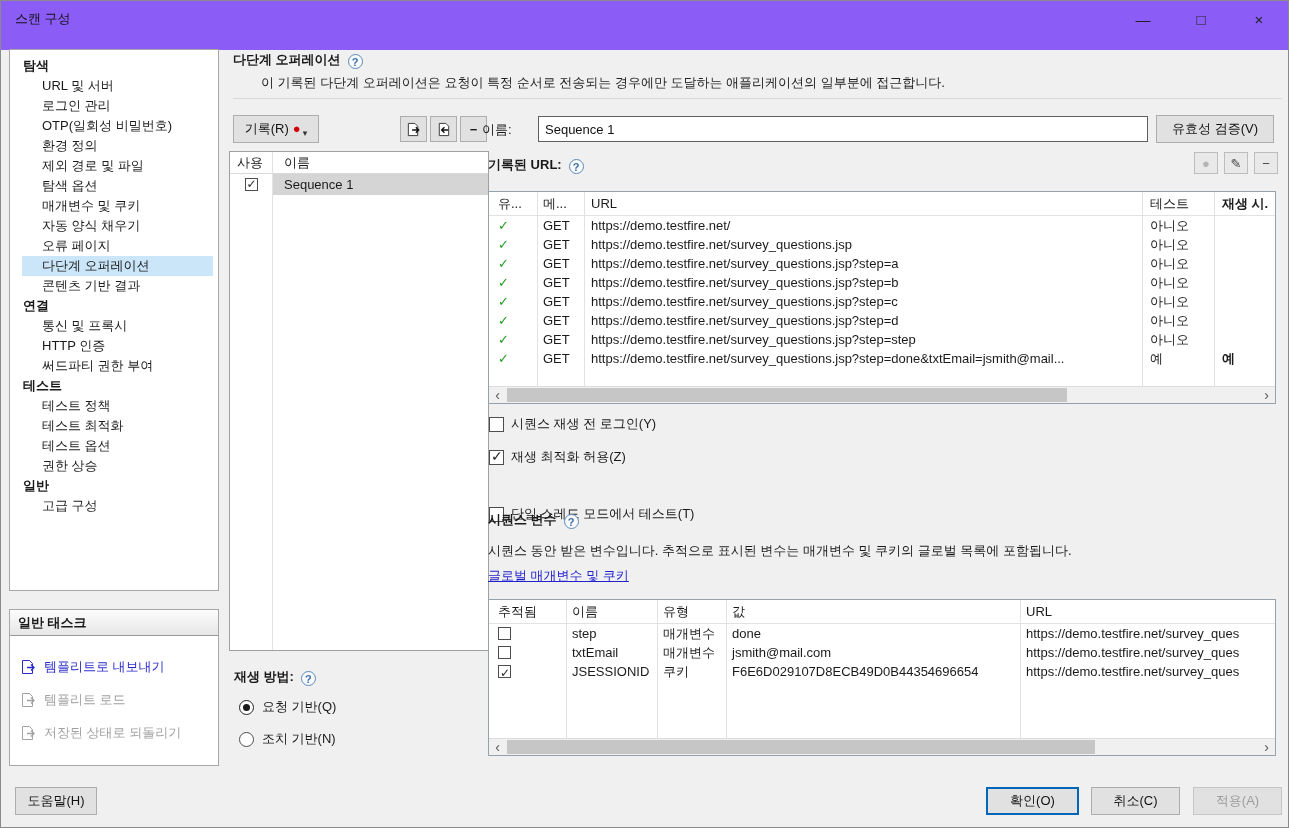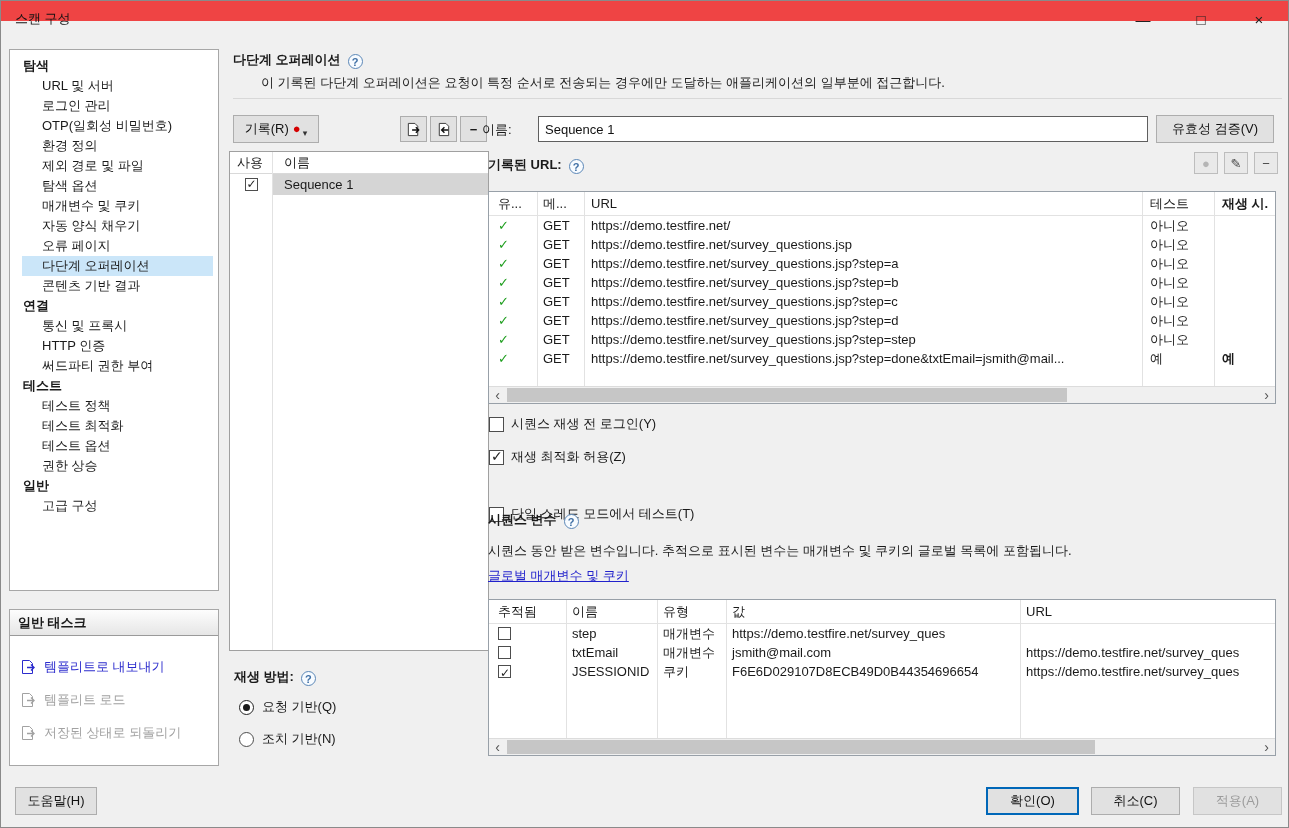--- a/index.html
+++ b/index.html
@@ -1,21 +1,21 @@
 <!DOCTYPE html>
 <html><head>
 <meta charset="utf-8">
 <style>
   * { box-sizing: border-box; }
   html,body { margin:0; padding:0; }
   body { font-family:"Liberation Sans","DejaVu Sans",sans-serif; font-size:13px; color:#1a1a1a; background:#555; }
   #win { position:relative; width:1289px; height:828px; background:#f0f0f0; overflow:hidden; border:1px solid #8a8a8a; }
 
   
-  .titlebar { position:absolute; left:0; top:0; width:100%; height:20px; background:#ef4444; }
+  .titlebar { position:absolute; left:0; top:0; width:100%; height:49px; background:#8b5cf6; }
   .title { position:absolute; left:14px; top:9px; font-size:13px; color:#111; }
   .winbtn { position:absolute; top:0; width:58px; height:36px; display:flex; align-items:center; justify-content:center; font-size:15px; color:#222; }
   .winbtn.close { right:0; } .winbtn.max { right:58px; } .winbtn.min { right:116px; }
 
   
   .tree-panel { position:absolute; left:8px; top:48px; width:210px; height:542px; background:#fff; border:1px solid #a7a7a7; padding-top:6px; overflow:hidden; }
   .tree-row { height:20px; line-height:20px; margin:0 5px 0 12px; padding-left:20px; white-space:nowrap; overflow:hidden; cursor:default; }
   .tree-row.hdr { padding-left:1px; font-weight:bold; }
   .tree-row.sel { background:#cbe6f9; }
 
@@ -420,20 +420,21 @@
       <span class="cell v5">URL</span>
     </div>
     <div>
 
         <div class="trow">
           <span class="cell v1c">
             <span class="checkbox cbx-s"></span>
           </span>
           <span class="cell v2">step</span>
           <span class="cell v3">매개변수</span>
+          <span class="cell v4">done</span>
           <span class="cell v5">https://demo.testfire.net/survey_ques</span>
         </div>
 
         <div class="trow">
           <span class="cell v1c">
             <span class="checkbox cbx-s"></span>
           </span>
           <span class="cell v2">txtEmail</span>
           <span class="cell v3">매개변수</span>
           <span class="cell v4">jsmith@mail.com</span>

